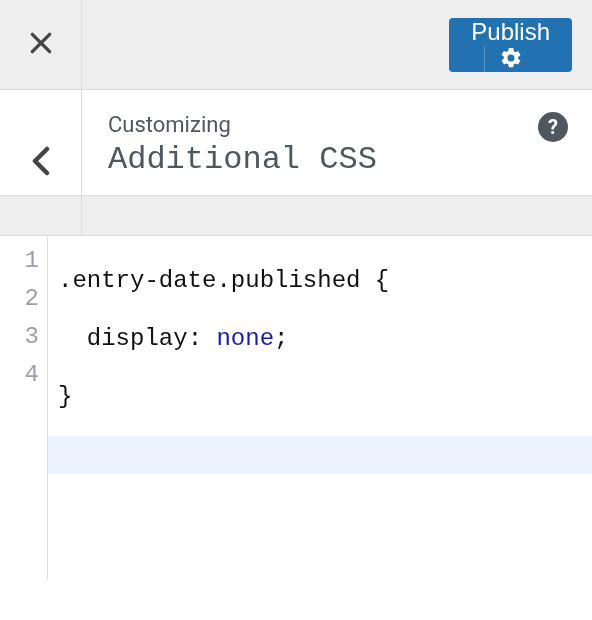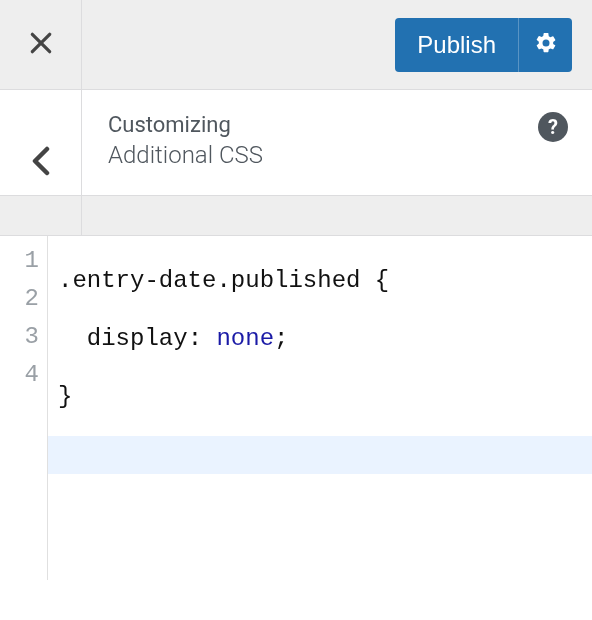--- a/index.html
+++ b/index.html
@@ -32,20 +32,21 @@
   .publish-btn {
     display: flex;
     align-items: center;
     background: #2271b1;
     color: #fff;
     border: none;
     border-radius: 4px;
     height: 54px;
     cursor: pointer;
     overflow: hidden;
+    flex-direction: column;
   }
   .publish-label {
     font-size: 24px;
     font-weight: 400;
     padding: 0 22px;
     color: #fff;
   }
   .gear-part {
     width: 54px;
     height: 54px;
@@ -77,23 +78,24 @@
     padding: 22px 26px 0 26px;
     position: relative;
   }
   .breadcrumb {
     font-size: 22px;
     color: #50575e;
     font-weight: 400;
     margin-bottom: 4px;
   }
   .page-title {
-    font-size: 24px;
+    font-size: 32px;
     color: #50575e;
     font-weight: 300;
+    font-family: Liberation Mono, monospace;
   }
   .help-btn {
     position: absolute;
     top: 22px;
     right: 24px;
     width: 30px;
     height: 30px;
     border-radius: 50%;
     background: #50575e;
     color: #fff;

